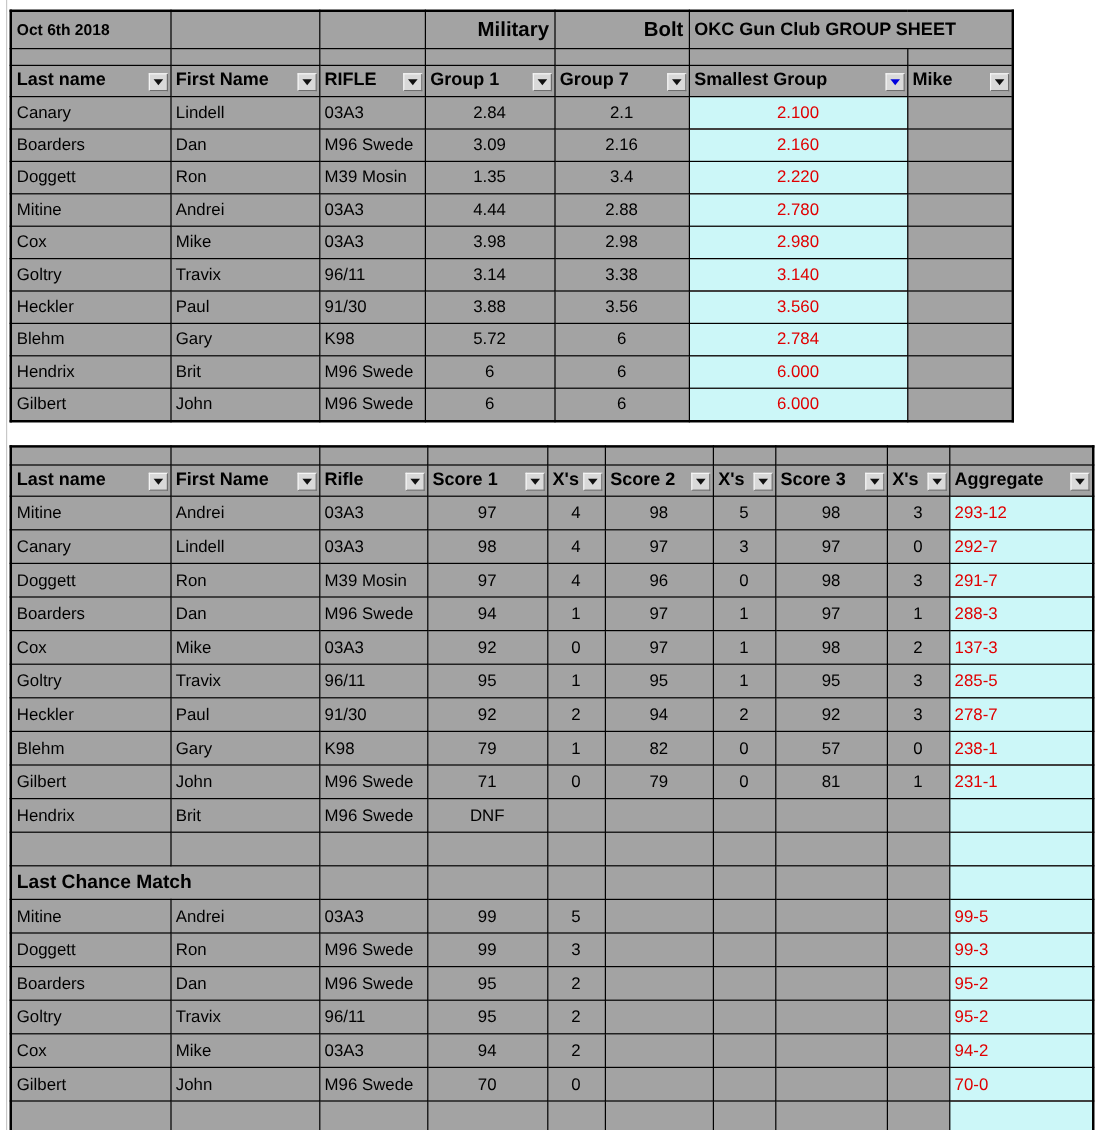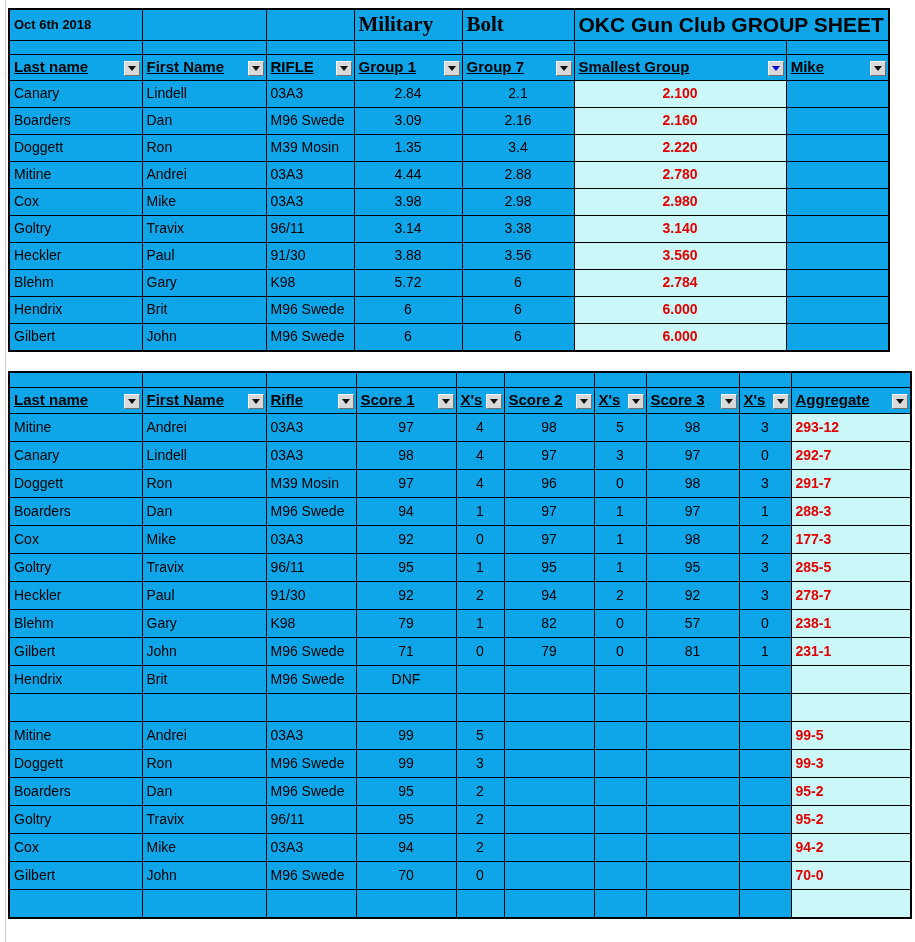--- a/index.html
+++ b/index.html
@@ -8,43 +8,43 @@
     --blue:#0000dd;
     --grid:#000000;
   }
   html,body{margin:0;padding:0;}
   body{
     width:915px;height:942px;overflow:hidden;background:#ffffff;
     font-family:"Liberation Sans","DejaVu Sans",sans-serif;
     position:relative;color:#000;
   }
   .stub{position:absolute;left:5px;top:0;width:1px;height:942px;background:#c8c8c8;}
-  table{border-collapse:collapse;table-layout:fixed;position:absolute;background:#0ea5e9;}
+  table{border-collapse:collapse;table-layout:fixed;position:absolute;background:#a3a3a3;}
   table.t1{left:8px;top:8px;border:2px solid var(--grid);}
   table.t2{left:8px;top:371px;border:2px solid var(--grid);}
   td{
     border:1px solid var(--grid);
     font-size:14px;line-height:1.1;
     padding:0 4px;overflow:hidden;white-space:nowrap;
     vertical-align:middle;background-clip:padding-box;
   }
   tr.h-title td{height:30px;}
   tr.h-spacer td{height:13px;}
   tr.h-spacer2 td{height:14px;}
-  tr.h-header td{height:25px;text-decoration:underline;}
+  tr.h-header td{height:25px;}
   tr.h-data1 td{height:26px;}
   tr.h-data2 td{height:27px;}
   td.l{text-align:left;}
   td.c{text-align:center;}
-  td.red{color:var(--red);font-weight:bold;}
+  td.red{color:var(--red);font-weight:normal;}
   td.cyan{background:var(--cyan);}
   td.hdr{font-weight:bold;font-size:15px;position:relative;padding-right:18px;}
   td.date{font-weight:bold;font-size:13px;}
-  td.big{font-weight:bold;font-size:21px;text-align:left;font-family:Liberation Serif, serif;}
-  td.okc{font-weight:bold;font-size:21px;margin-left:11px;}
+  td.big{font-weight:bold;font-size:17px;text-align:right;}
+  td.okc{font-weight:bold;font-size:15px;margin-left:11px;}
   td.section{font-weight:bold;font-size:16px;}
   
   .farrow{
     position:absolute;right:2px;bottom:4px;
     width:14px;height:13px;background:#d9d9d9;
     border-top:1px solid #f4f4f4;border-left:1px solid #f4f4f4;
     border-right:1px solid #6e6e6e;border-bottom:1px solid #6e6e6e;
     display:inline-block;
   }
   .farrow::before{
@@ -280,21 +280,21 @@
       <tr class="h-data2">
         <td class="l">Cox</td>
         <td class="l">Mike</td>
         <td class="l">03A3</td>
         <td class="c">92</td>
         <td class="c">0</td>
         <td class="c">97</td>
         <td class="c">1</td>
         <td class="c">98</td>
         <td class="c">2</td>
-        <td class="l red cyan">177-3</td>
+        <td class="l red cyan">137-3</td>
       </tr>
       <tr class="h-data2">
         <td class="l">Goltry</td>
         <td class="l">Travix</td>
         <td class="l">96/11</td>
         <td class="c">95</td>
         <td class="c">1</td>
         <td class="c">95</td>
         <td class="c">1</td>
         <td class="c">95</td>
@@ -355,20 +355,31 @@
         <td></td>
         <td></td>
         <td></td>
         <td></td>
         <td></td>
         <td></td>
         <td></td>
         <td class="cyan"></td>
       </tr>
       <tr class="h-data2">
+        <td class="section l" colspan="2">Last Chance Match</td>
+        <td></td>
+        <td></td>
+        <td></td>
+        <td></td>
+        <td></td>
+        <td></td>
+        <td></td>
+        <td class="cyan"></td>
+      </tr>
+      <tr class="h-data2">
         <td class="l">Mitine</td>
         <td class="l">Andrei</td>
         <td class="l">03A3</td>
         <td class="c">99</td>
         <td class="c">5</td>
         <td class="c"></td>
         <td class="c"></td>
         <td class="c"></td>
         <td class="c"></td>
         <td class="l red cyan">99-5</td>

